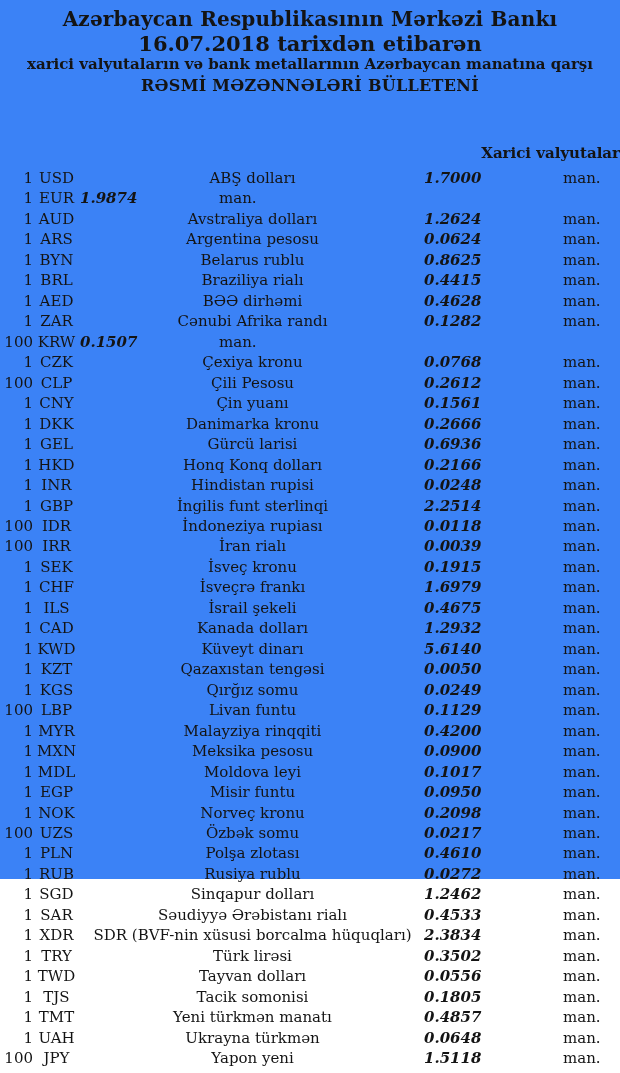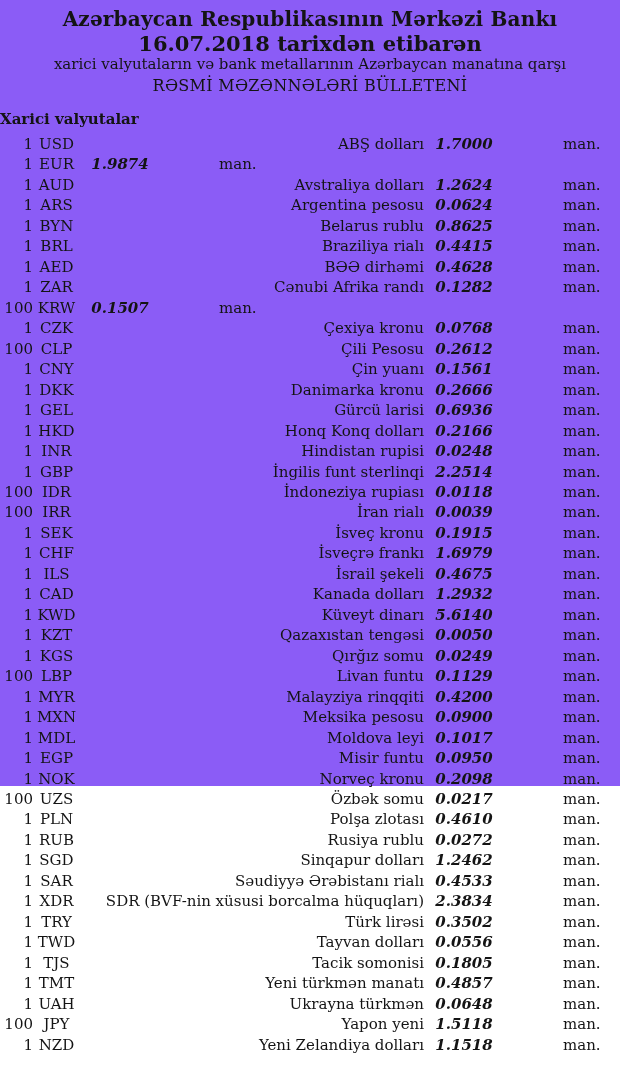--- a/index.html
+++ b/index.html
@@ -9,55 +9,55 @@
   }
   body {
     width: 620px;
     height: 1073px;
     overflow: hidden;
     color: #141414;
     font-family: "DejaVu Serif", "Liberation Serif", serif;
   }
   .page {
     width: 620px;
-    height: 786px;
-    background: #8b5cf6;
+    height: 879px;
+    background: #3b82f6;
   }
   .header {
     text-align: center;
     padding-top: 5px;
   }
   .bank-title {
     font-size: 20px;
     line-height: 28px;
     font-weight: bold;
     letter-spacing: 0.2px;
   }
   .date-line {
     font-size: 21px;
     line-height: 21px;
     font-weight: bold;
   }
   .scope-line {
     font-size: 15px;
     line-height: 20px;
-    font-weight: normal;
+    font-weight: bold;
   }
   .bulletin-title {
     font-size: 16px;
     line-height: 23px;
-    font-weight: normal;
+    font-weight: bold;
     letter-spacing: 0.3px;
   }
   .section-title {
-    margin-top: 13px;
+    margin-top: 47px;
     font-size: 15px;
     line-height: 19px;
     font-weight: bold;
-    text-align: left;
+    text-align: right;
   }
   .table {
     margin-top: 5px;
   }
   .row {
     display: flex;
     height: 20.47px;
     line-height: 20.47px;
     font-size: 15px;
     white-space: nowrap;
@@ -67,28 +67,28 @@
     text-align: right;
     flex: 0 0 auto;
   }
   .code {
     width: 47px;
     text-align: center;
     flex: 0 0 auto;
   }
   .name {
     flex: 1 1 auto;
-    text-align: right;
+    text-align: center;
     padding-left: 1px;
     overflow: hidden;
   }
   .rate {
     width: 80px;
     margin-right: 12px;
-    text-align: center;
+    text-align: left;
     font-weight: bold;
     font-style: italic;
     flex: 0 0 auto;
   }
   .unit {
     width: 57px;
     text-align: left;
     flex: 0 0 auto;
     margin-left: 47px;
   }

